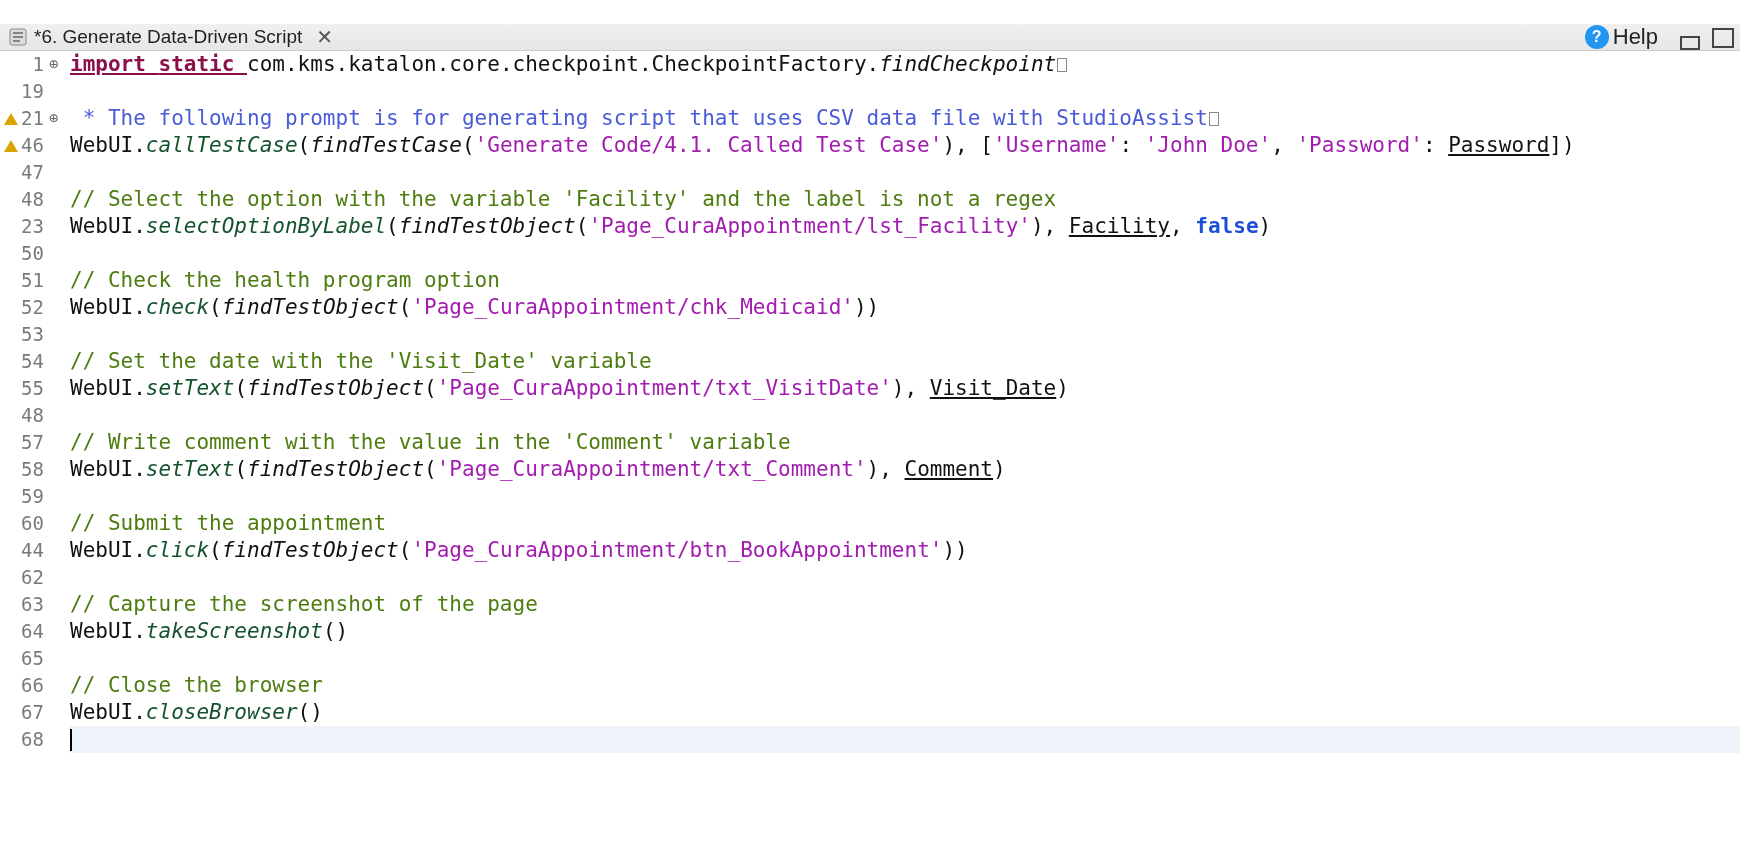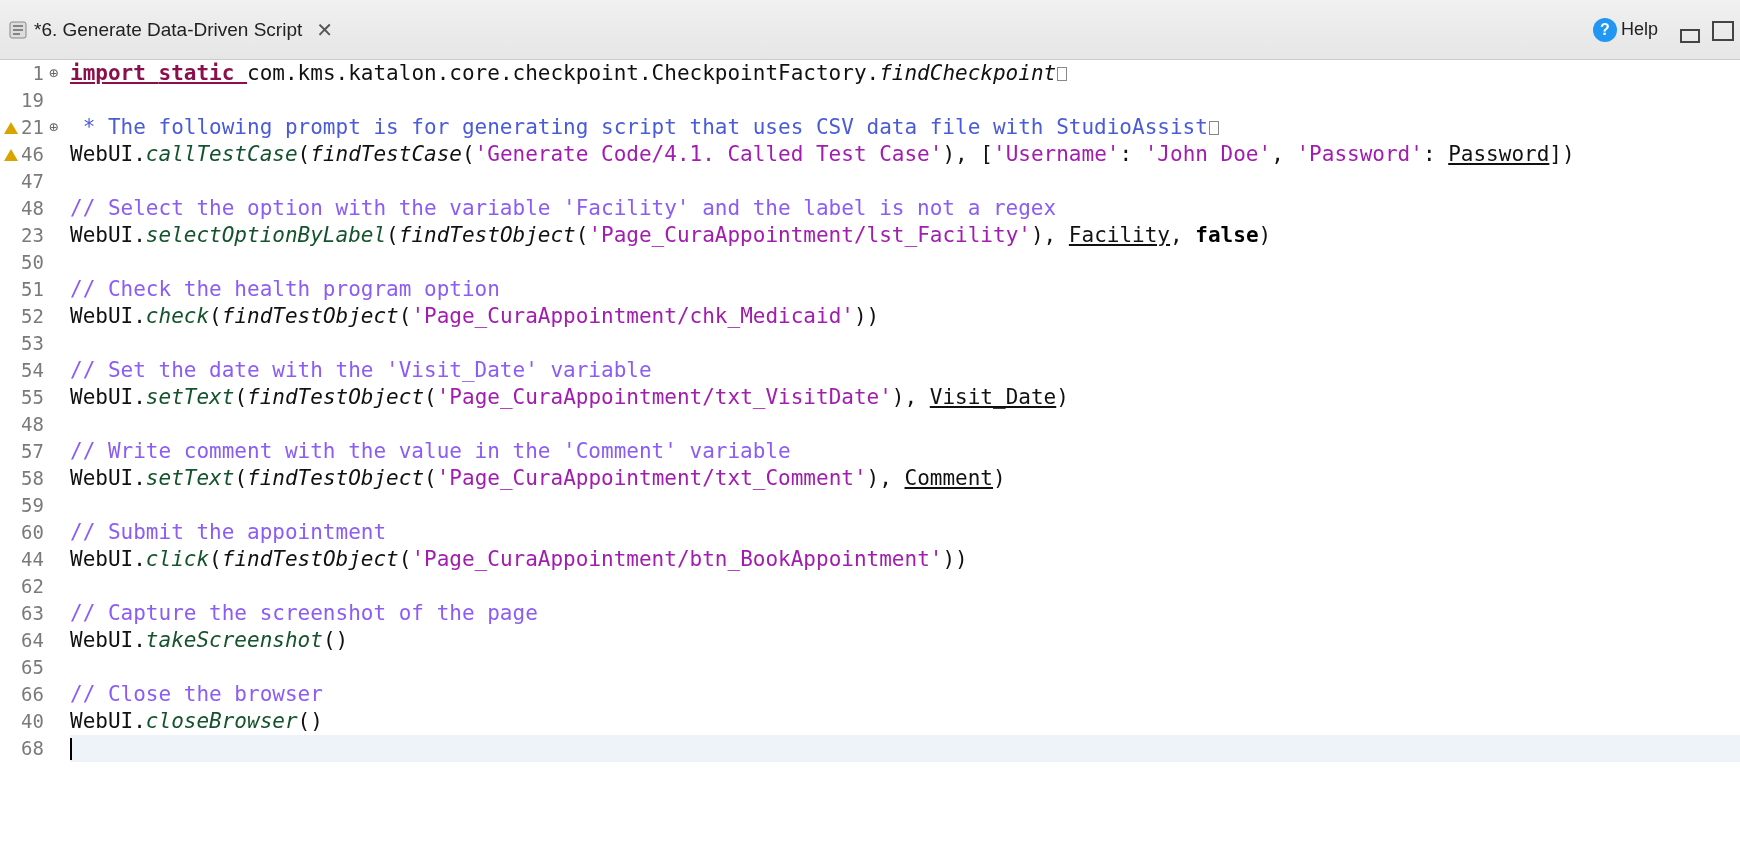--- a/index.html
+++ b/index.html
@@ -4,26 +4,27 @@
 <style>
   * { margin: 0; padding: 0; box-sizing: border-box; }
   body {
     font-family: -apple-system, BlinkMacSystemFont, "Segoe UI", sans-serif;
     background: #fff;
     width: 1740px;
     height: 846px;
     overflow: hidden;
   }
   .titlebar {
-    height: 60px;
+    height: 27px;
     background: linear-gradient(#f0f0f0, #e6e6e6);
     border-bottom: 1px solid #ccc;
     display: flex;
     align-items: center;
     padding: 0 8px;
+    margin-top: 24px;
   }
   .tab-icon {
     width: 20px; height: 20px;
     margin-right: 6px;
     display: flex; align-items: center; justify-content: center;
   }
   .tab-title {
     font-size: 19px;
     color: #222;
   }
@@ -44,21 +45,21 @@
   .help-icon {
     width: 24px; height: 24px;
     background: #2196f3;
     border-radius: 50%;
     color: #fff;
     display: flex; align-items: center; justify-content: center;
     font-weight: bold;
     font-size: 16px;
     margin-right: 4px;
   }
-  .help-text { font-size: 18px; color: #222; }
+  .help-text { font-size: 22px; color: #222; }
   .win-btn {
     width: 22px; height: 18px;
     border: 2px solid #444;
     margin-left: 10px;
     cursor: pointer;
   }
   .win-btn.min { height: 2px; border: none; background: #444; margin-top: 8px; border: 2px solid #444; height: 8px; border-top: none; border-left: none; border-right:none; width:20px; }
   .win-btn.min { border: none; height: 18px; position: relative; background: transparent; }
   .win-btn.min::after { content:""; position:absolute; left:0; right:0; top:4px; height:10px; border:2px solid #444; }
   .win-btn.max { position: relative; background: transparent; border: none; }
@@ -110,24 +111,24 @@
   }
   .code .cline { height: 27px; }
   .code .current { background: #eef3fa; }
 
   
   .kw { color: #8a0f4a; font-weight: 600; text-decoration: underline; }
   .pkg { color: #111; }
   .mth { color: #14532d; font-style: italic; }
   .fn  { color: #111; font-style: italic; }
   .str { color: #a21caf; }
-  .cmt { color: #8b5cf6; }
+  .cmt { color: #4d7c0f; }
   .doc { color: #4a5bd8; }
   .var { color: #111; text-decoration: underline; }
-  .bool{ color: #000000; font-weight: 600; }
+  .bool{ color: #1d4ed8; font-weight: 600; }
   .collapse-box {
     display: inline-block;
     width: 10px; height: 14px;
     border: 1px solid #888;
     vertical-align: middle;
     margin-left: 1px;
   }
   .cursor-mark {
     display:inline-block;
     width:1.5px; height:22px;
@@ -252,21 +253,21 @@
       </div>
       <div class="gline">
         <span class="ln">65</span>
         <span class="fold"></span>
       </div>
       <div class="gline">
         <span class="ln">66</span>
         <span class="fold"></span>
       </div>
       <div class="gline">
-        <span class="ln">40</span>
+        <span class="ln">67</span>
         <span class="fold"></span>
       </div>
       <div class="gline">
         <span class="ln">68</span>
         <span class="fold"></span>
       </div>
     </div>
   <div class="code" id="code"><div class="cline"><span class="kw">import </span><span class="kw">static </span><span class="pkg">com.kms.katalon.core.checkpoint.CheckpointFactory.</span><span class="fn">findCheckpoint</span><span class="collapse-box"></span></div><div class="cline"></div><div class="cline"><span class="doc"> * The following prompt is for generating script that uses CSV data file with StudioAssist</span><span class="collapse-box"></span></div><div class="cline"><span class="pkg">WebUI.</span><span class="mth">callTestCase</span><span class="pkg">(</span><span class="fn">findTestCase</span><span class="pkg">(</span><span class="str">'Generate Code/4.1. Called Test Case'</span><span class="pkg">), [</span><span class="str">'Username'</span><span class="pkg">: </span><span class="str">'John Doe'</span><span class="pkg">, </span><span class="str">'Password'</span><span class="pkg">: </span><span class="var">Password</span><span class="pkg">])</span></div><div class="cline"></div><div class="cline"><span class="cmt">// Select the option with the variable 'Facility' and the label is not a regex</span></div><div class="cline"><span class="pkg">WebUI.</span><span class="mth">selectOptionByLabel</span><span class="pkg">(</span><span class="fn">findTestObject</span><span class="pkg">(</span><span class="str">'Page_CuraAppointment/lst_Facility'</span><span class="pkg">), </span><span class="var">Facility</span><span class="pkg">, </span><span class="bool">false</span><span class="pkg">)</span></div><div class="cline"></div><div class="cline"><span class="cmt">// Check the health program option</span></div><div class="cline"><span class="pkg">WebUI.</span><span class="mth">check</span><span class="pkg">(</span><span class="fn">findTestObject</span><span class="pkg">(</span><span class="str">'Page_CuraAppointment/chk_Medicaid'</span><span class="pkg">))</span></div><div class="cline"></div><div class="cline"><span class="cmt">// Set the date with the 'Visit_Date' variable</span></div><div class="cline"><span class="pkg">WebUI.</span><span class="mth">setText</span><span class="pkg">(</span><span class="fn">findTestObject</span><span class="pkg">(</span><span class="str">'Page_CuraAppointment/txt_VisitDate'</span><span class="pkg">), </span><span class="var">Visit_Date</span><span class="pkg">)</span></div><div class="cline"></div><div class="cline"><span class="cmt">// Write comment with the value in the 'Comment' variable</span></div><div class="cline"><span class="pkg">WebUI.</span><span class="mth">setText</span><span class="pkg">(</span><span class="fn">findTestObject</span><span class="pkg">(</span><span class="str">'Page_CuraAppointment/txt_Comment'</span><span class="pkg">), </span><span class="var">Comment</span><span class="pkg">)</span></div><div class="cline"></div><div class="cline"><span class="cmt">// Submit the appointment</span></div><div class="cline"><span class="pkg">WebUI.</span><span class="mth">click</span><span class="pkg">(</span><span class="fn">findTestObject</span><span class="pkg">(</span><span class="str">'Page_CuraAppointment/btn_BookAppointment'</span><span class="pkg">))</span></div><div class="cline"></div><div class="cline"><span class="cmt">// Capture the screenshot of the page</span></div><div class="cline"><span class="pkg">WebUI.</span><span class="mth">takeScreenshot</span><span class="pkg">()</span></div><div class="cline"></div><div class="cline"><span class="cmt">// Close the browser</span></div><div class="cline"><span class="pkg">WebUI.</span><span class="mth">closeBrowser</span><span class="pkg">()</span></div><div class="cline current"><span class="cursor-mark"></span></div></div>
 </div>
 

